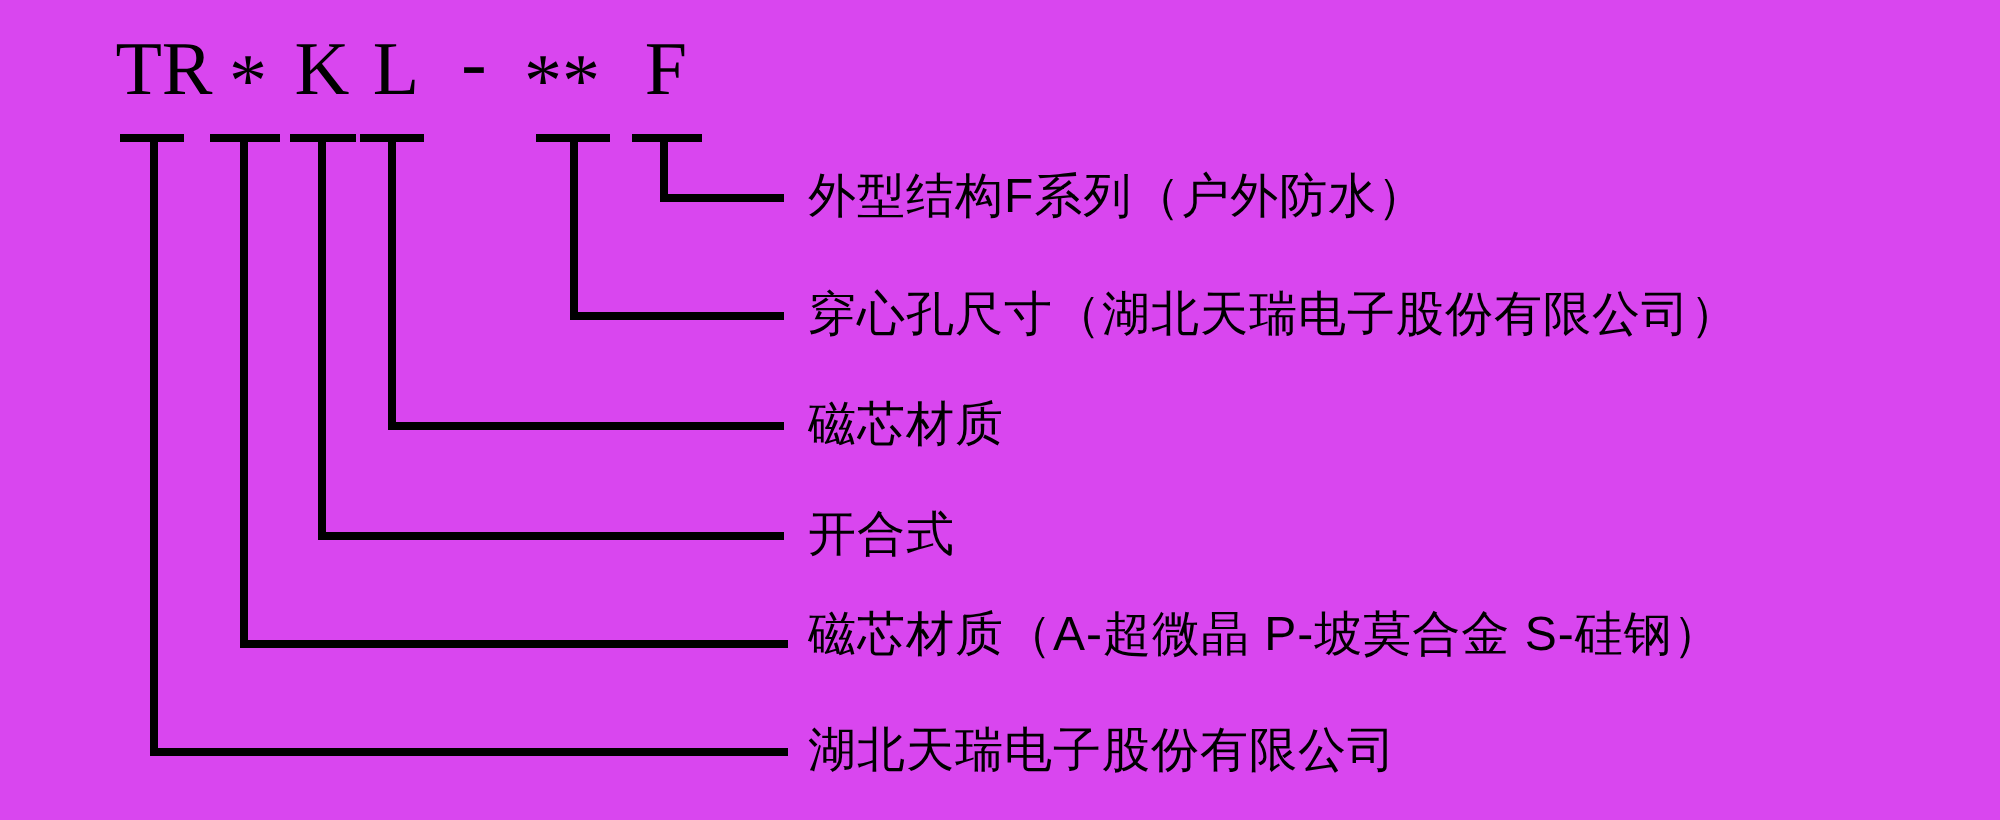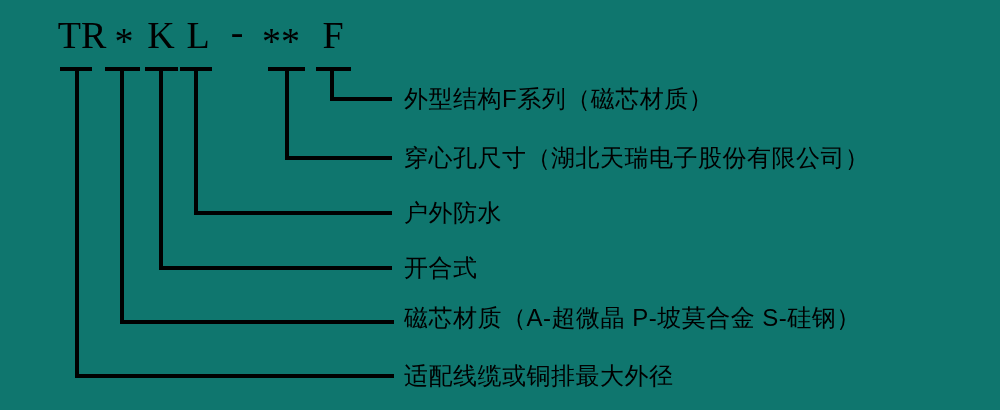--- a/index.html
+++ b/index.html
@@ -4,21 +4,21 @@
 <style>
   html, body {
     margin: 0;
     padding: 0;
     background: #ffffff;
   }
   .diagram {
     position: relative;
     width: 1000px;
     height: 410px;
-    background: #0f766e;
+    background: #d946ef;
     overflow: hidden;
     font-family: "Liberation Sans", sans-serif;
   }
   
   .code-token {
     position: absolute;
     top: 16px;
     transform: translateX(-50%);
     font-family: "Liberation Serif", "DejaVu Serif", serif;
     font-size: 38px;
@@ -66,51 +66,51 @@
     <span class="code-token" style="left:198px">L</span>
     <span class="code-token" style="left:237px"><span class="dash">-</span></span>
     <span class="code-token" style="left:281px"><span class="shift">**</span></span>
     <span class="code-token" style="left:333px">F</span>
   </div>
 
   <div>
     <div class="tbar-cap" style="left:316px; width:35px"></div>
     <div class="tbar-stem" style="left:330px; height:34px"></div>
     <div class="leader-line" style="left:330px; top:97px; width:62px"></div>
-    <div class="row-label" style="top:84px">外型结构F系列（磁芯材质）</div>
+    <div class="row-label" style="top:84px">外型结构F系列（户外防水）</div>
   </div>
 
   <div>
     <div class="tbar-cap" style="left:268px; width:37px"></div>
     <div class="tbar-stem" style="left:285px; height:93px"></div>
     <div class="leader-line" style="left:285px; top:156px; width:107px"></div>
     <div class="row-label" style="top:143px">穿心孔尺寸（湖北天瑞电子股份有限公司）</div>
   </div>
 
   <div>
     <div class="tbar-cap" style="left:180px; width:32px"></div>
     <div class="tbar-stem" style="left:194px; height:148px"></div>
     <div class="leader-line" style="left:194px; top:211px; width:198px"></div>
-    <div class="row-label" style="top:198px">户外防水</div>
+    <div class="row-label" style="top:198px">磁芯材质</div>
   </div>
 
   <div>
     <div class="tbar-cap" style="left:145px; width:33px"></div>
     <div class="tbar-stem" style="left:159px; height:203px"></div>
     <div class="leader-line" style="left:159px; top:266px; width:233px"></div>
     <div class="row-label" style="top:253px">开合式</div>
   </div>
 
   <div>
     <div class="tbar-cap" style="left:105px; width:35px"></div>
     <div class="tbar-stem" style="left:120px; height:257px"></div>
     <div class="leader-line" style="left:120px; top:320px; width:274px"></div>
     <div class="row-label" style="top:303px">磁芯材质（A-超微晶 P-坡莫合金 S-硅钢）</div>
   </div>
 
   <div>
     <div class="tbar-cap" style="left:60px; width:32px"></div>
     <div class="tbar-stem" style="left:75px; height:311px"></div>
     <div class="leader-line" style="left:75px; top:374px; width:319px"></div>
-    <div class="row-label" style="top:361px">适配线缆或铜排最大外径</div>
+    <div class="row-label" style="top:361px">湖北天瑞电子股份有限公司</div>
   </div>
 
 </div>
 
 </body></html>

